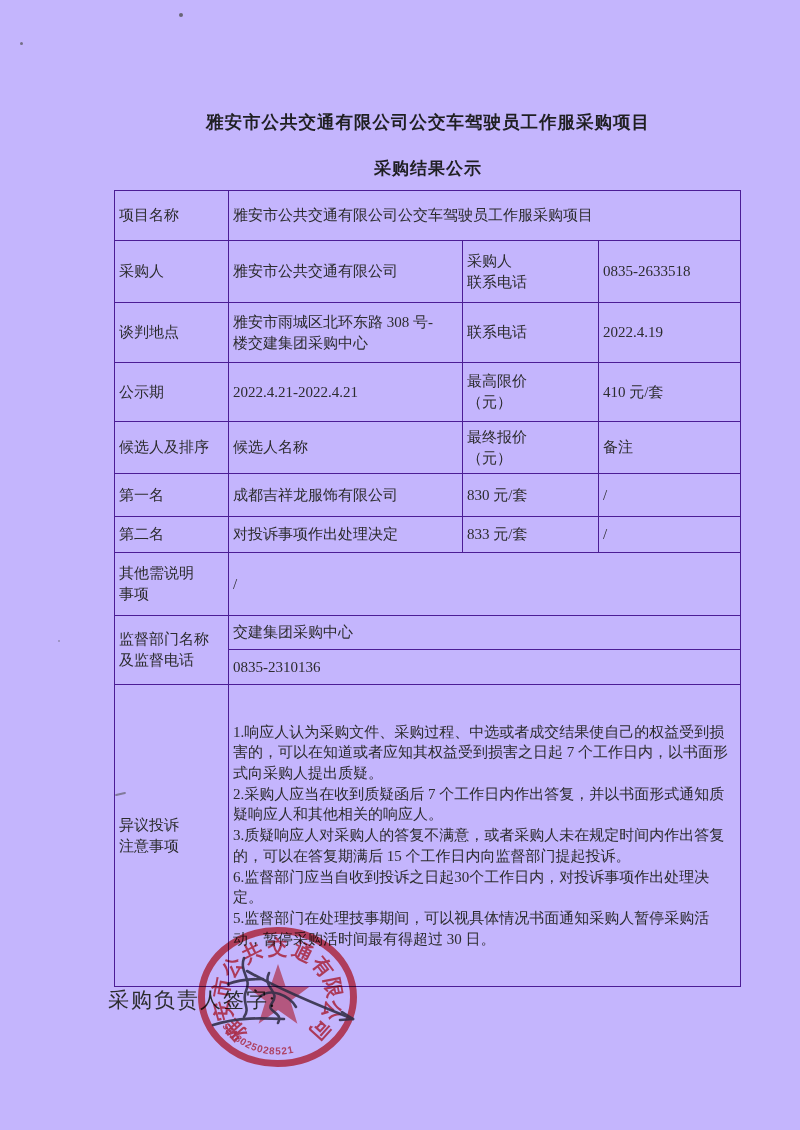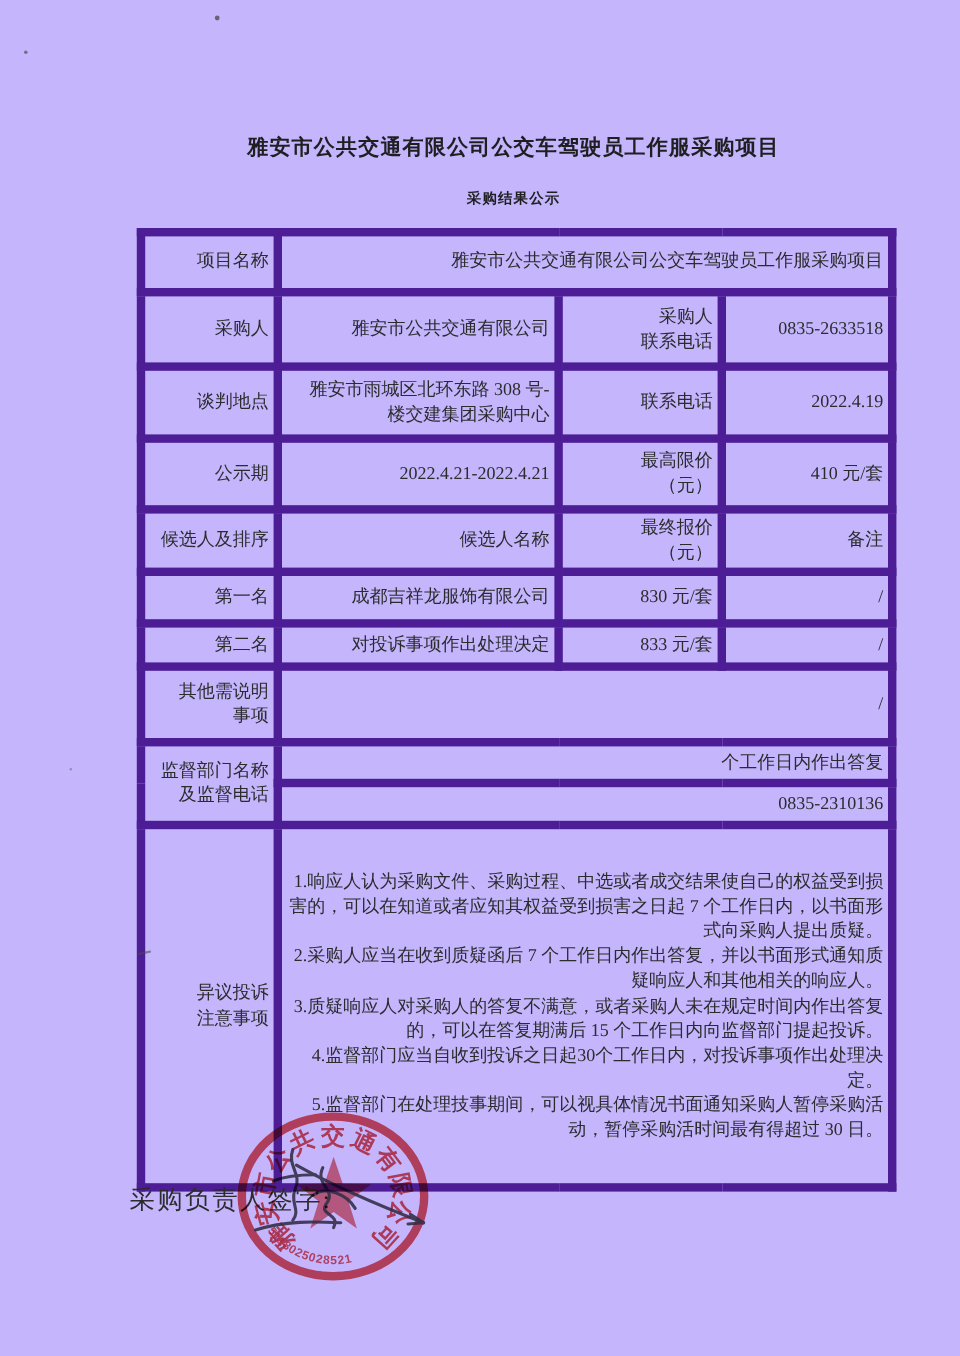--- a/index.html
+++ b/index.html
@@ -8,28 +8,28 @@
     background:#c4b5fd; overflow:hidden;
     font-family:"Liberation Serif","DejaVu Serif",serif;
     color:#2c2c2e;
   }
   .doc-title{
     position:absolute; left:56px; width:744px; text-align:center;
     font-family:"Liberation Sans","DejaVu Sans",sans-serif;
     font-weight:bold; color:#1f1f22; letter-spacing:1px;
   }
   .title-main{ top:110px; font-size:17.5px; }
-  .title-sub{ top:157px; font-size:12px; }
+  .title-sub{ top:157px; font-size:17px; }
   table.doc{
     position:absolute; left:114px; top:190px; width:626px;
     border-collapse:collapse; table-layout:fixed;
   }
   table.doc td{
-    border:7px solid #4c1d95;
-    text-align:right; vertical-align:middle;
+    border:1px solid #4c1d95;
+    text-align:left; vertical-align:middle;
     font-size:15px; line-height:1.38; padding:2px 4px;
     color:#2c2c2e;
   }
   .pre{ white-space:pre-line; }
   td.notes{
     text-align:left; vertical-align:top;
     padding:26px 10px 6px 12px;
     font-size:14.6px; line-height:1.36;
   }
   td.notes div{ margin:0; }
@@ -114,33 +114,33 @@
       <td>/</td>
     </tr>
     <tr style="height:63px">
       <td class="pre">其他需说明
 事项</td>
       <td colspan="3">/</td>
     </tr>
     <tr style="height:34px">
       <td rowspan="2" class="pre">监督部门名称
 及监督电话</td>
-      <td colspan="3">个工作日内作出答复</td>
+      <td colspan="3">交建集团采购中心</td>
     </tr>
     <tr style="height:35px">
       <td colspan="3">0835-2310136</td>
     </tr>
     <tr style="height:302px">
       <td class="pre">异议投诉
 注意事项</td>
       <td colspan="3" class="notes">
         <div>1.响应人认为采购文件、采购过程、中选或者成交结果使自己的权益受到损害的，可以在知道或者应知其权益受到损害之日起 7 个工作日内，以书面形式向采购人提出质疑。</div>
         <div>2.采购人应当在收到质疑函后 7 个工作日内作出答复，并以书面形式通知质疑响应人和其他相关的响应人。</div>
         <div>3.质疑响应人对采购人的答复不满意，或者采购人未在规定时间内作出答复的，可以在答复期满后 15 个工作日内向监督部门提起投诉。</div>
-        <div>4.监督部门应当自收到投诉之日起30个工作日内，对投诉事项作出处理决定。</div>
+        <div>6.监督部门应当自收到投诉之日起30个工作日内，对投诉事项作出处理决定。</div>
         <div>5.监督部门在处理技事期间，可以视具体情况书面通知采购人暂停采购活动，暂停采购活时间最有得超过 30 日。</div>
       </td>
     </tr>
   </tbody>
     </table>
 
   <div class="sign-label">采购负责人签字:</div>
 
   <svg class="seal-svg" viewBox="100 900 310 225">
     <g>

